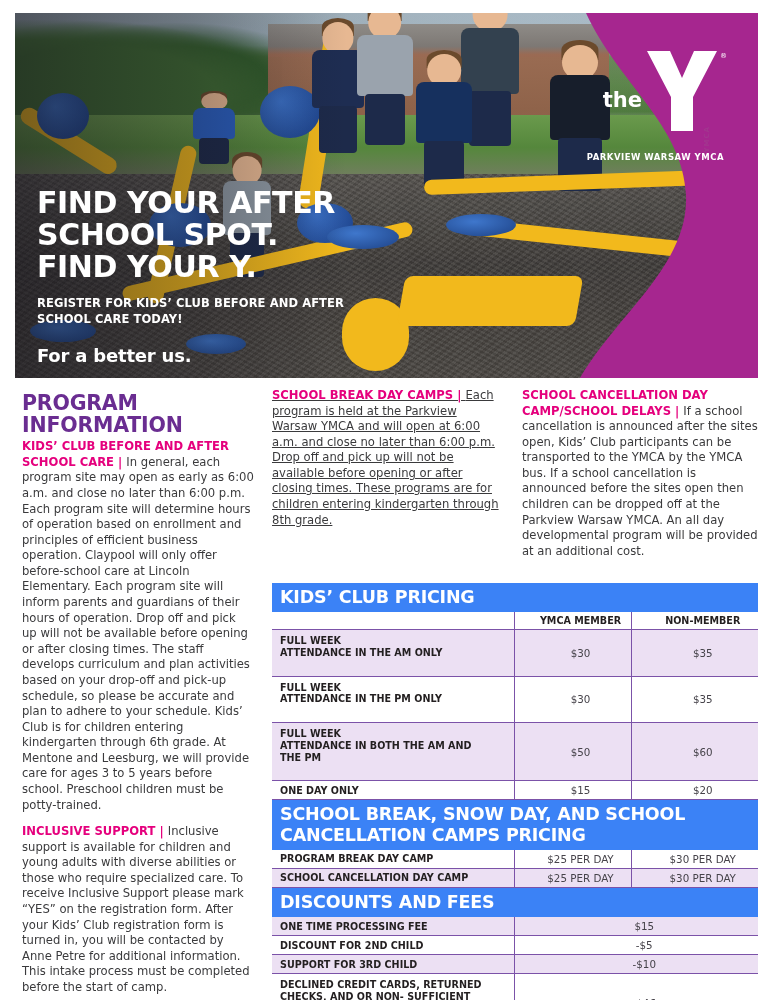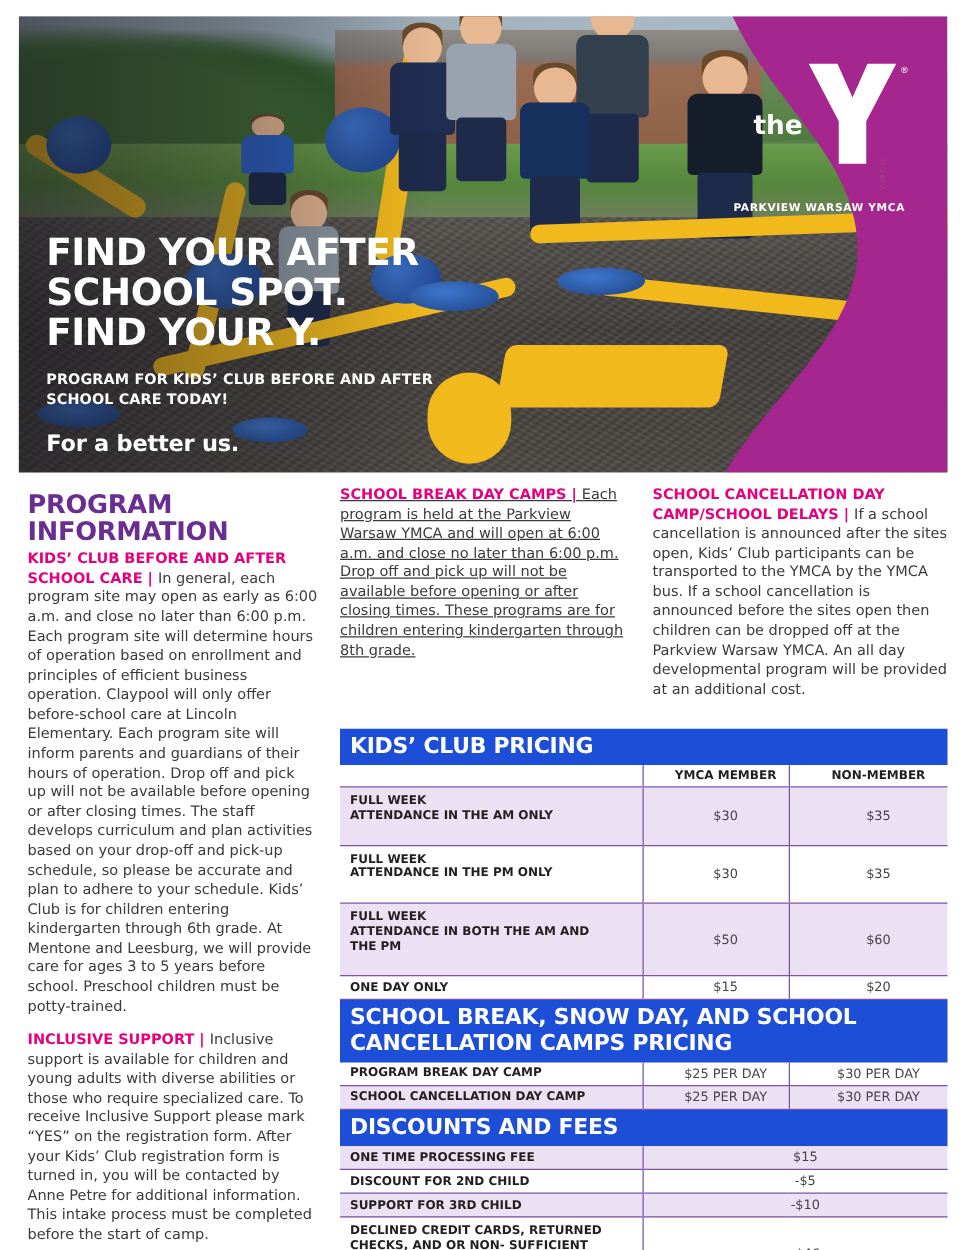--- a/index.html
+++ b/index.html
@@ -132,42 +132,42 @@
   }
   .logo-y{position:relative;width:76px;height:86px;}
   .logo-y svg{position:absolute;inset:0;}
   .logo-ymca{
     position:absolute;right:9px;bottom:8px;color:#a2368f;font-size:7px;
     font-weight:bold;letter-spacing:1px;
     transform:rotate(-90deg);transform-origin:100% 100%;
   }
   .logo-reg{position:absolute;right:-7px;top:4px;color:#fff;font-size:7px;}
   .branch{
-    position:absolute;right:34px;top:149px;color:#ffffff;
+    position:absolute;right:34px;top:139px;color:#ffffff;
     font-size:8.5px;font-weight:bold;letter-spacing:.5px;
   }
 
   
   .col{position:absolute;font-size:11.6px;line-height:1.345;color:#3a3a3c;}
   .col-left{left:22px;top:392px;width:232px;}
   .col-mid{left:272px;top:388px;width:232px;text-decoration:underline;}
   .col-right{left:522px;top:388px;width:236px;}
 
   .prog-title{
     color:#6a2d91;font-weight:bold;font-size:20.5px;line-height:1.08;
     margin-bottom:3px;letter-spacing:-.2px;
   }
   .lead{color:#e5007d;font-weight:bold;}
   p.body{margin:0 0 11px 0;}
   p.body.last{margin-bottom:0;}
 
   
   .tables{position:absolute;left:272px;top:583px;width:486px;}
   .sec-head{
-    background:#1d4ed8;color:#ffffff;font-weight:bold;
+    background:#3b82f6;color:#ffffff;font-weight:bold;
     font-size:17.5px;line-height:1.16;padding:4px 8px 5px 8px;letter-spacing:-.2px;
   }
   table{border-collapse:collapse;width:100%;table-layout:fixed;}
   col.c-label{width:242px;}
   col.c-a{width:117px;}
   col.c-b{width:127px;}
   th,td{
     font-size:9.6px;font-weight:bold;color:#231f20;
     padding:3px 0 3px 8px;text-align:left;vertical-align:middle;
     border-bottom:1px solid #7b52a8;
@@ -262,21 +262,21 @@
     </svg>
   </div>
 
   <div class="hero-copy">
     <div class="hero-h">
       <div>FIND YOUR AFTER</div>
       <div>SCHOOL SPOT.</div>
       <div>FIND YOUR Y.</div>
     </div>
     <div class="hero-sub">
-      <div>PROGRAM FOR KIDS’ CLUB BEFORE AND AFTER</div>
+      <div>REGISTER FOR KIDS’ CLUB BEFORE AND AFTER</div>
       <div>SCHOOL CARE TODAY!</div>
     </div>
     <div class="hero-tag">For a better us.</div>
   </div>
 
   <div class="logo-wrap">
     <span class="logo-the">the</span>
     <span class="logo-y">
       <svg viewBox="0 0 76 86" aria-hidden="true">
         <path d="M3,3 L26,3 L38,30 L50,3 L73,3 L49,49 L49,83 L27,83 L27,49 Z" fill="#ffffff"></path>

